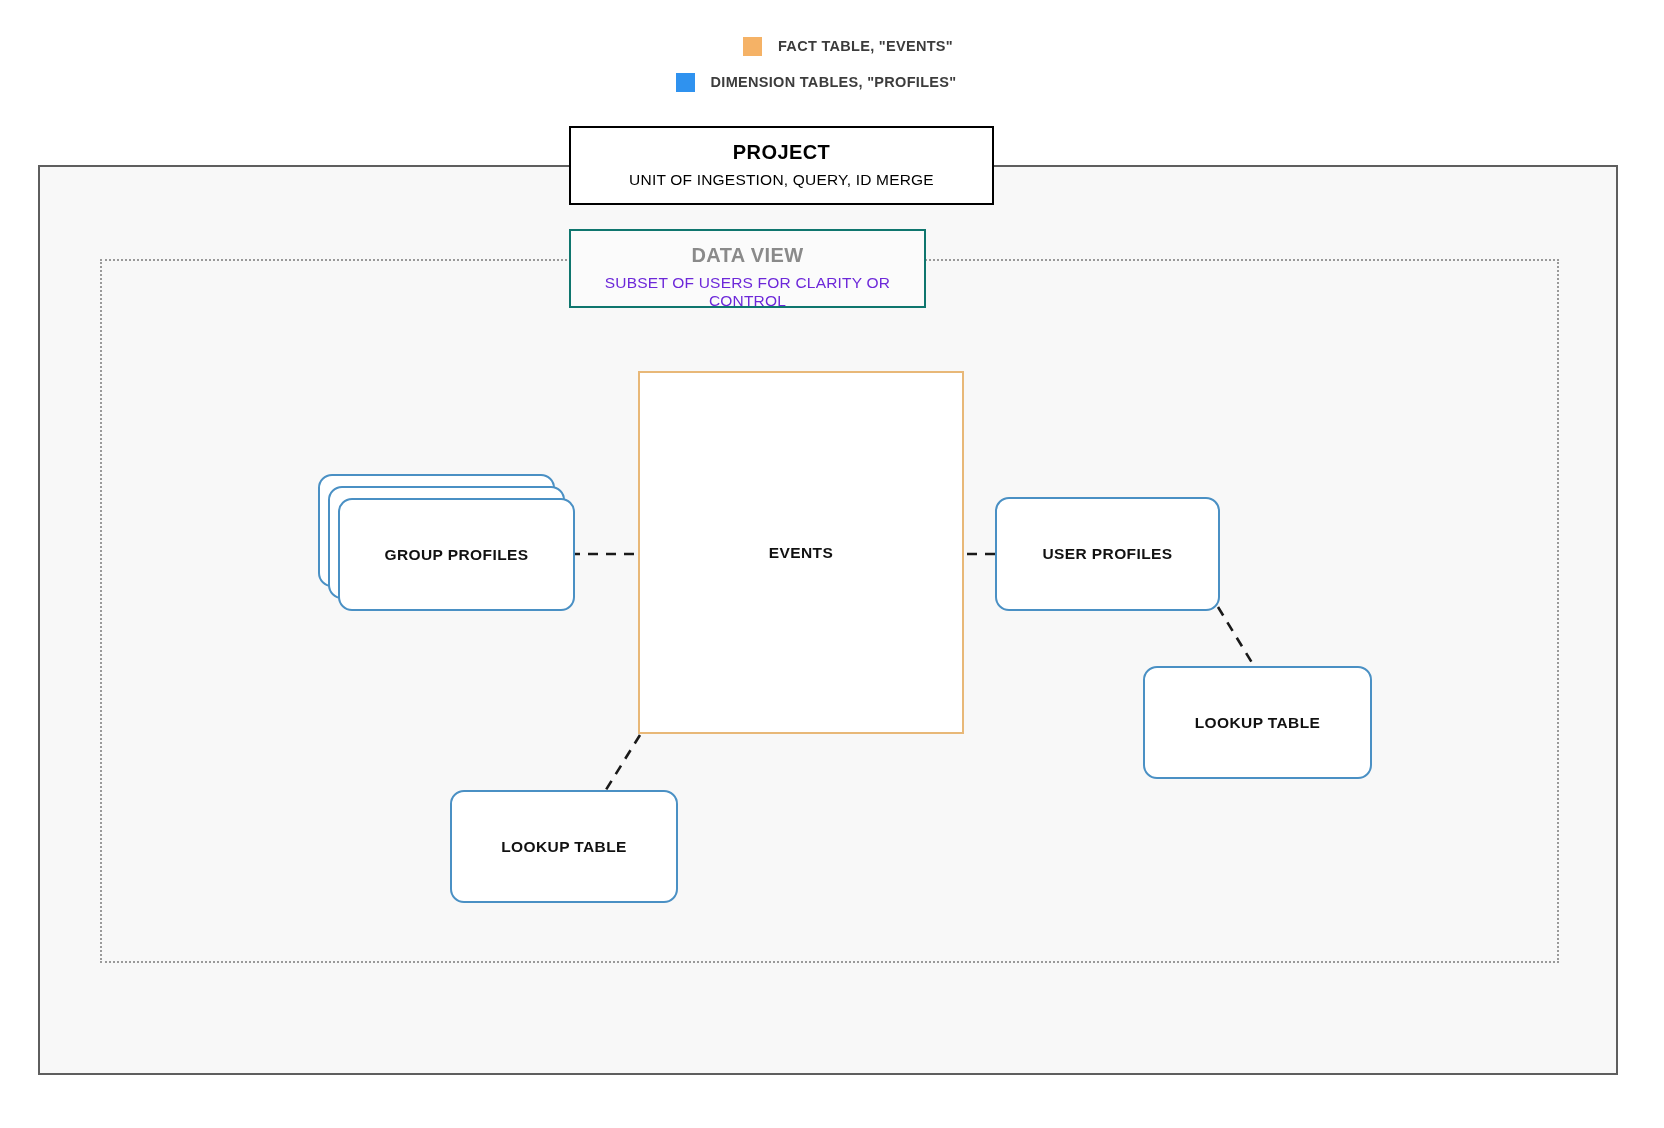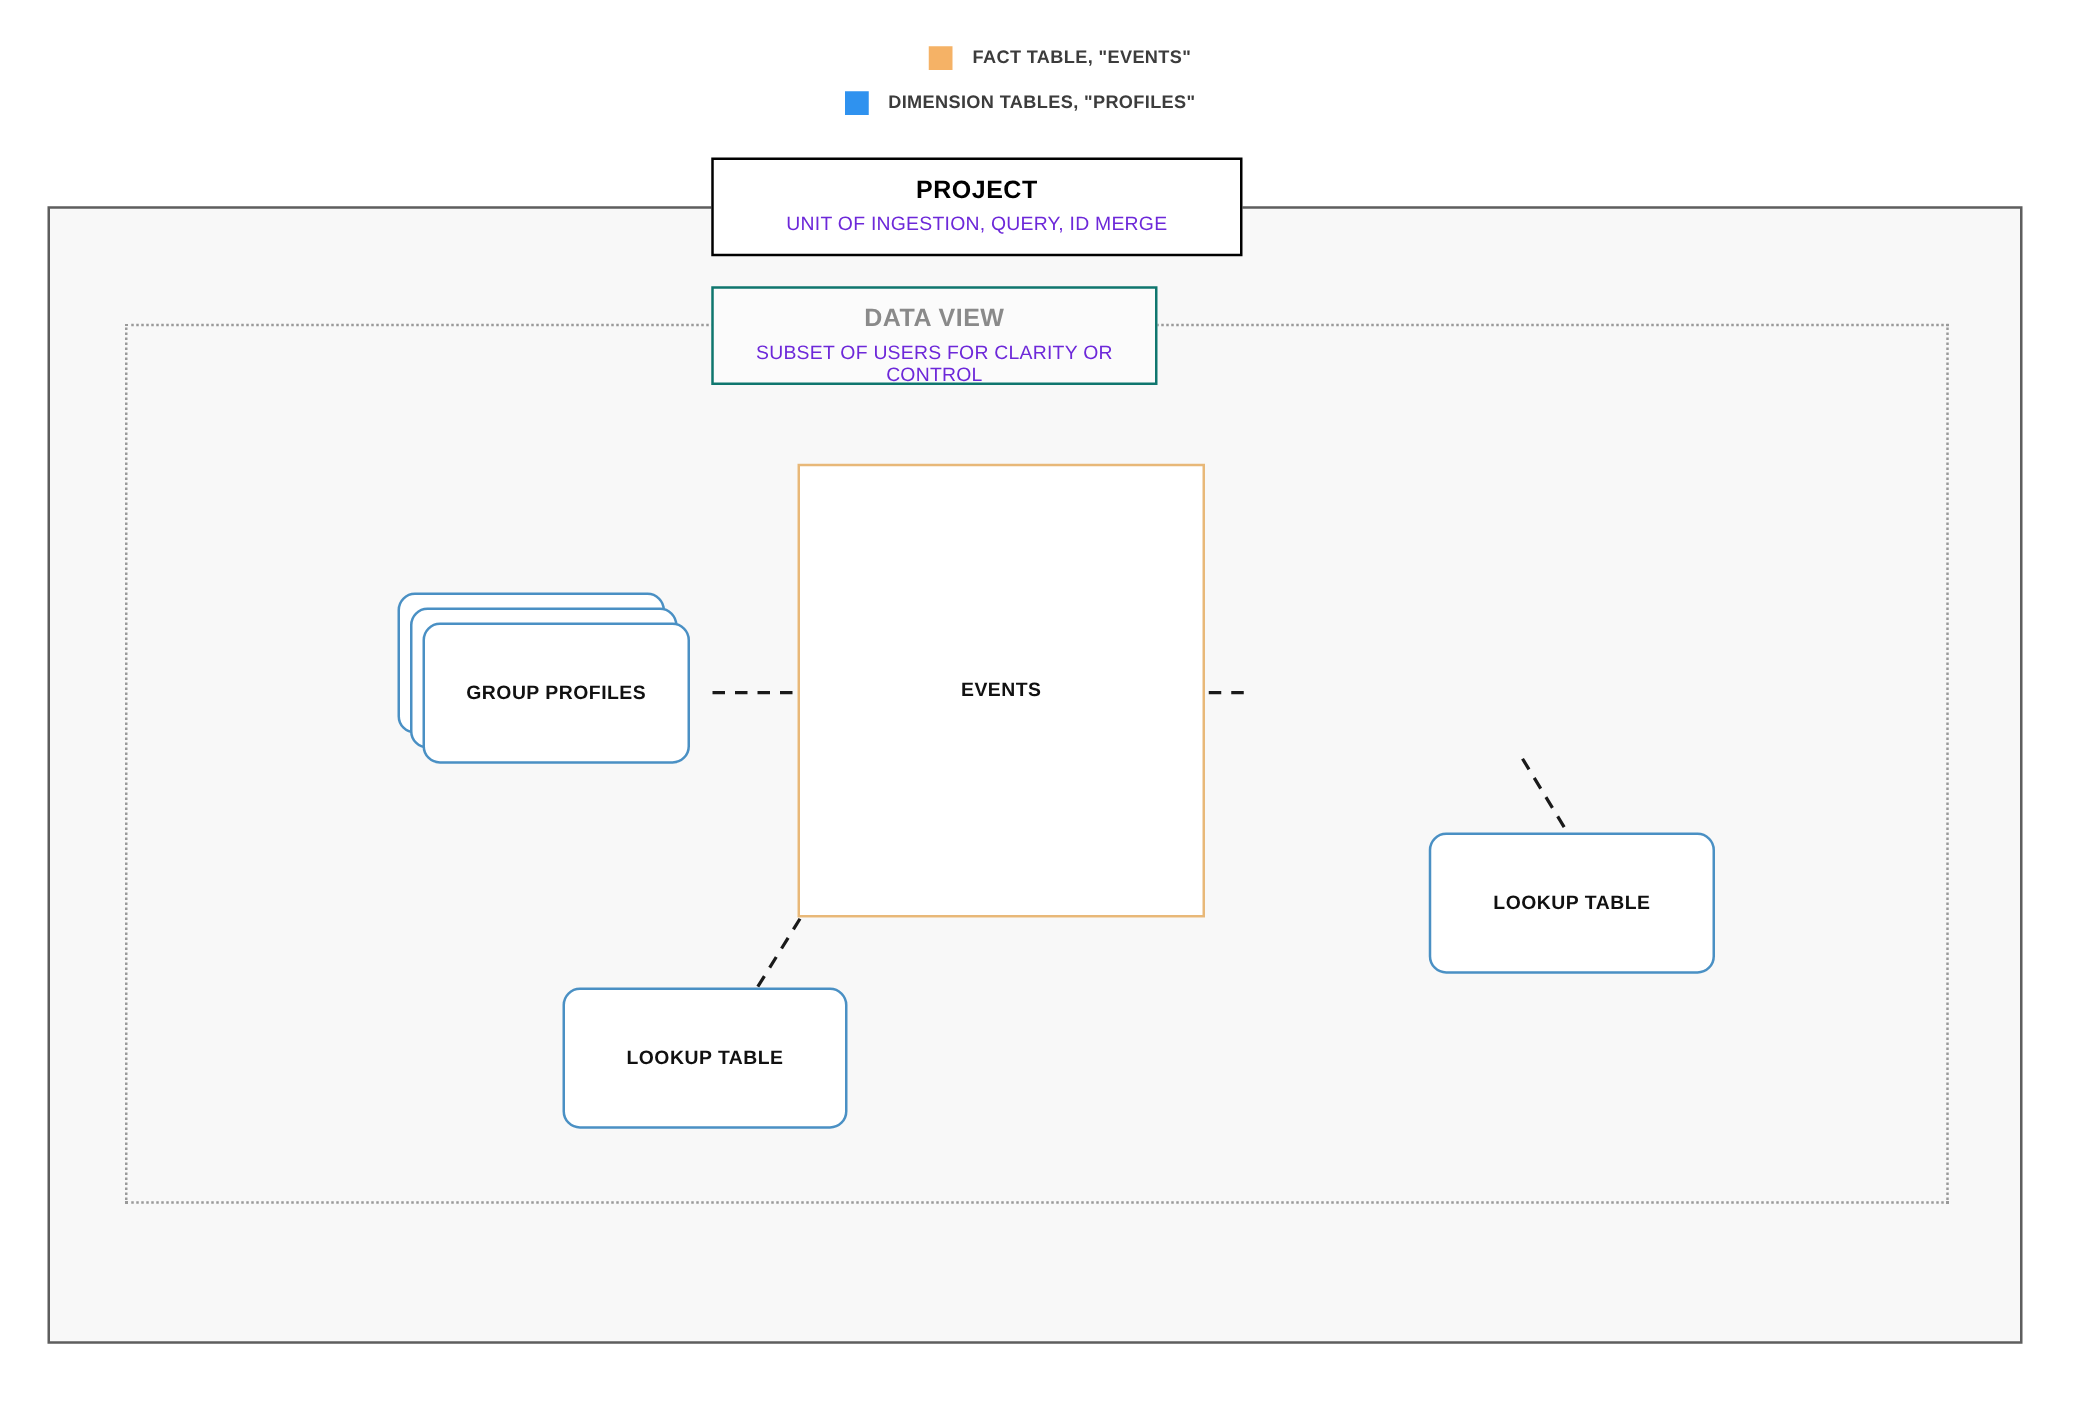--- a/index.html
+++ b/index.html
@@ -93,21 +93,21 @@
 
   #project-box {
     left: 569px;
     top: 126px;
     width: 425px;
     height: 79px;
     border: 2px solid #000000;
     padding-top: 13px;
   }
   #project-box .hb-title { color: #000000; }
-  #project-box .hb-sub { color: #6d28d9; }
+  #project-box .hb-sub { color: #000000; }
 
   #dataview-box {
     left: 569px;
     top: 229px;
     width: 357px;
     height: 79px;
     border: 2px solid #0f766e;
     padding-top: 13px;
     background: #fbfbfb;
   }
@@ -153,21 +153,21 @@
     position: absolute;
     left: 318px;
     top: 474px;
     width: 252px;
     height: 136px;
     z-index: 4;
   }
   .stack-card {
     position: absolute;
     box-sizing: border-box;
-    width: 214px;
+    width: 237px;
     height: 113px;
     background: #ffffff;
     border: 2px solid #4a90c4;
     border-radius: 14px;
   }
   #group-card-back  { left: 0px;  top: 0px;  }
   #group-card-mid   { left: 10px; top: 12px; }
   #group-card-front { left: 20px; top: 24px; display: flex; align-items: center; justify-content: center; }
 
   #user-profiles-box {
@@ -249,20 +249,23 @@
   </div>
 
   <div id="group-stack">
     <div class="stack-card" id="group-card-back"></div>
     <div class="stack-card" id="group-card-mid"></div>
     <div class="stack-card" id="group-card-front">
       <span class="node-label">GROUP PROFILES</span>
     </div>
   </div>
 
+  <div class="node dim" id="user-profiles-box">
+    <span class="node-label">USER PROFILES</span>
+  </div>
 
   <div class="node dim" id="lookup-right-box">
     <span class="node-label">LOOKUP TABLE</span>
   </div>
 
   <div class="node dim" id="lookup-left-box">
     <span class="node-label">LOOKUP TABLE</span>
   </div>
 
 </div>

